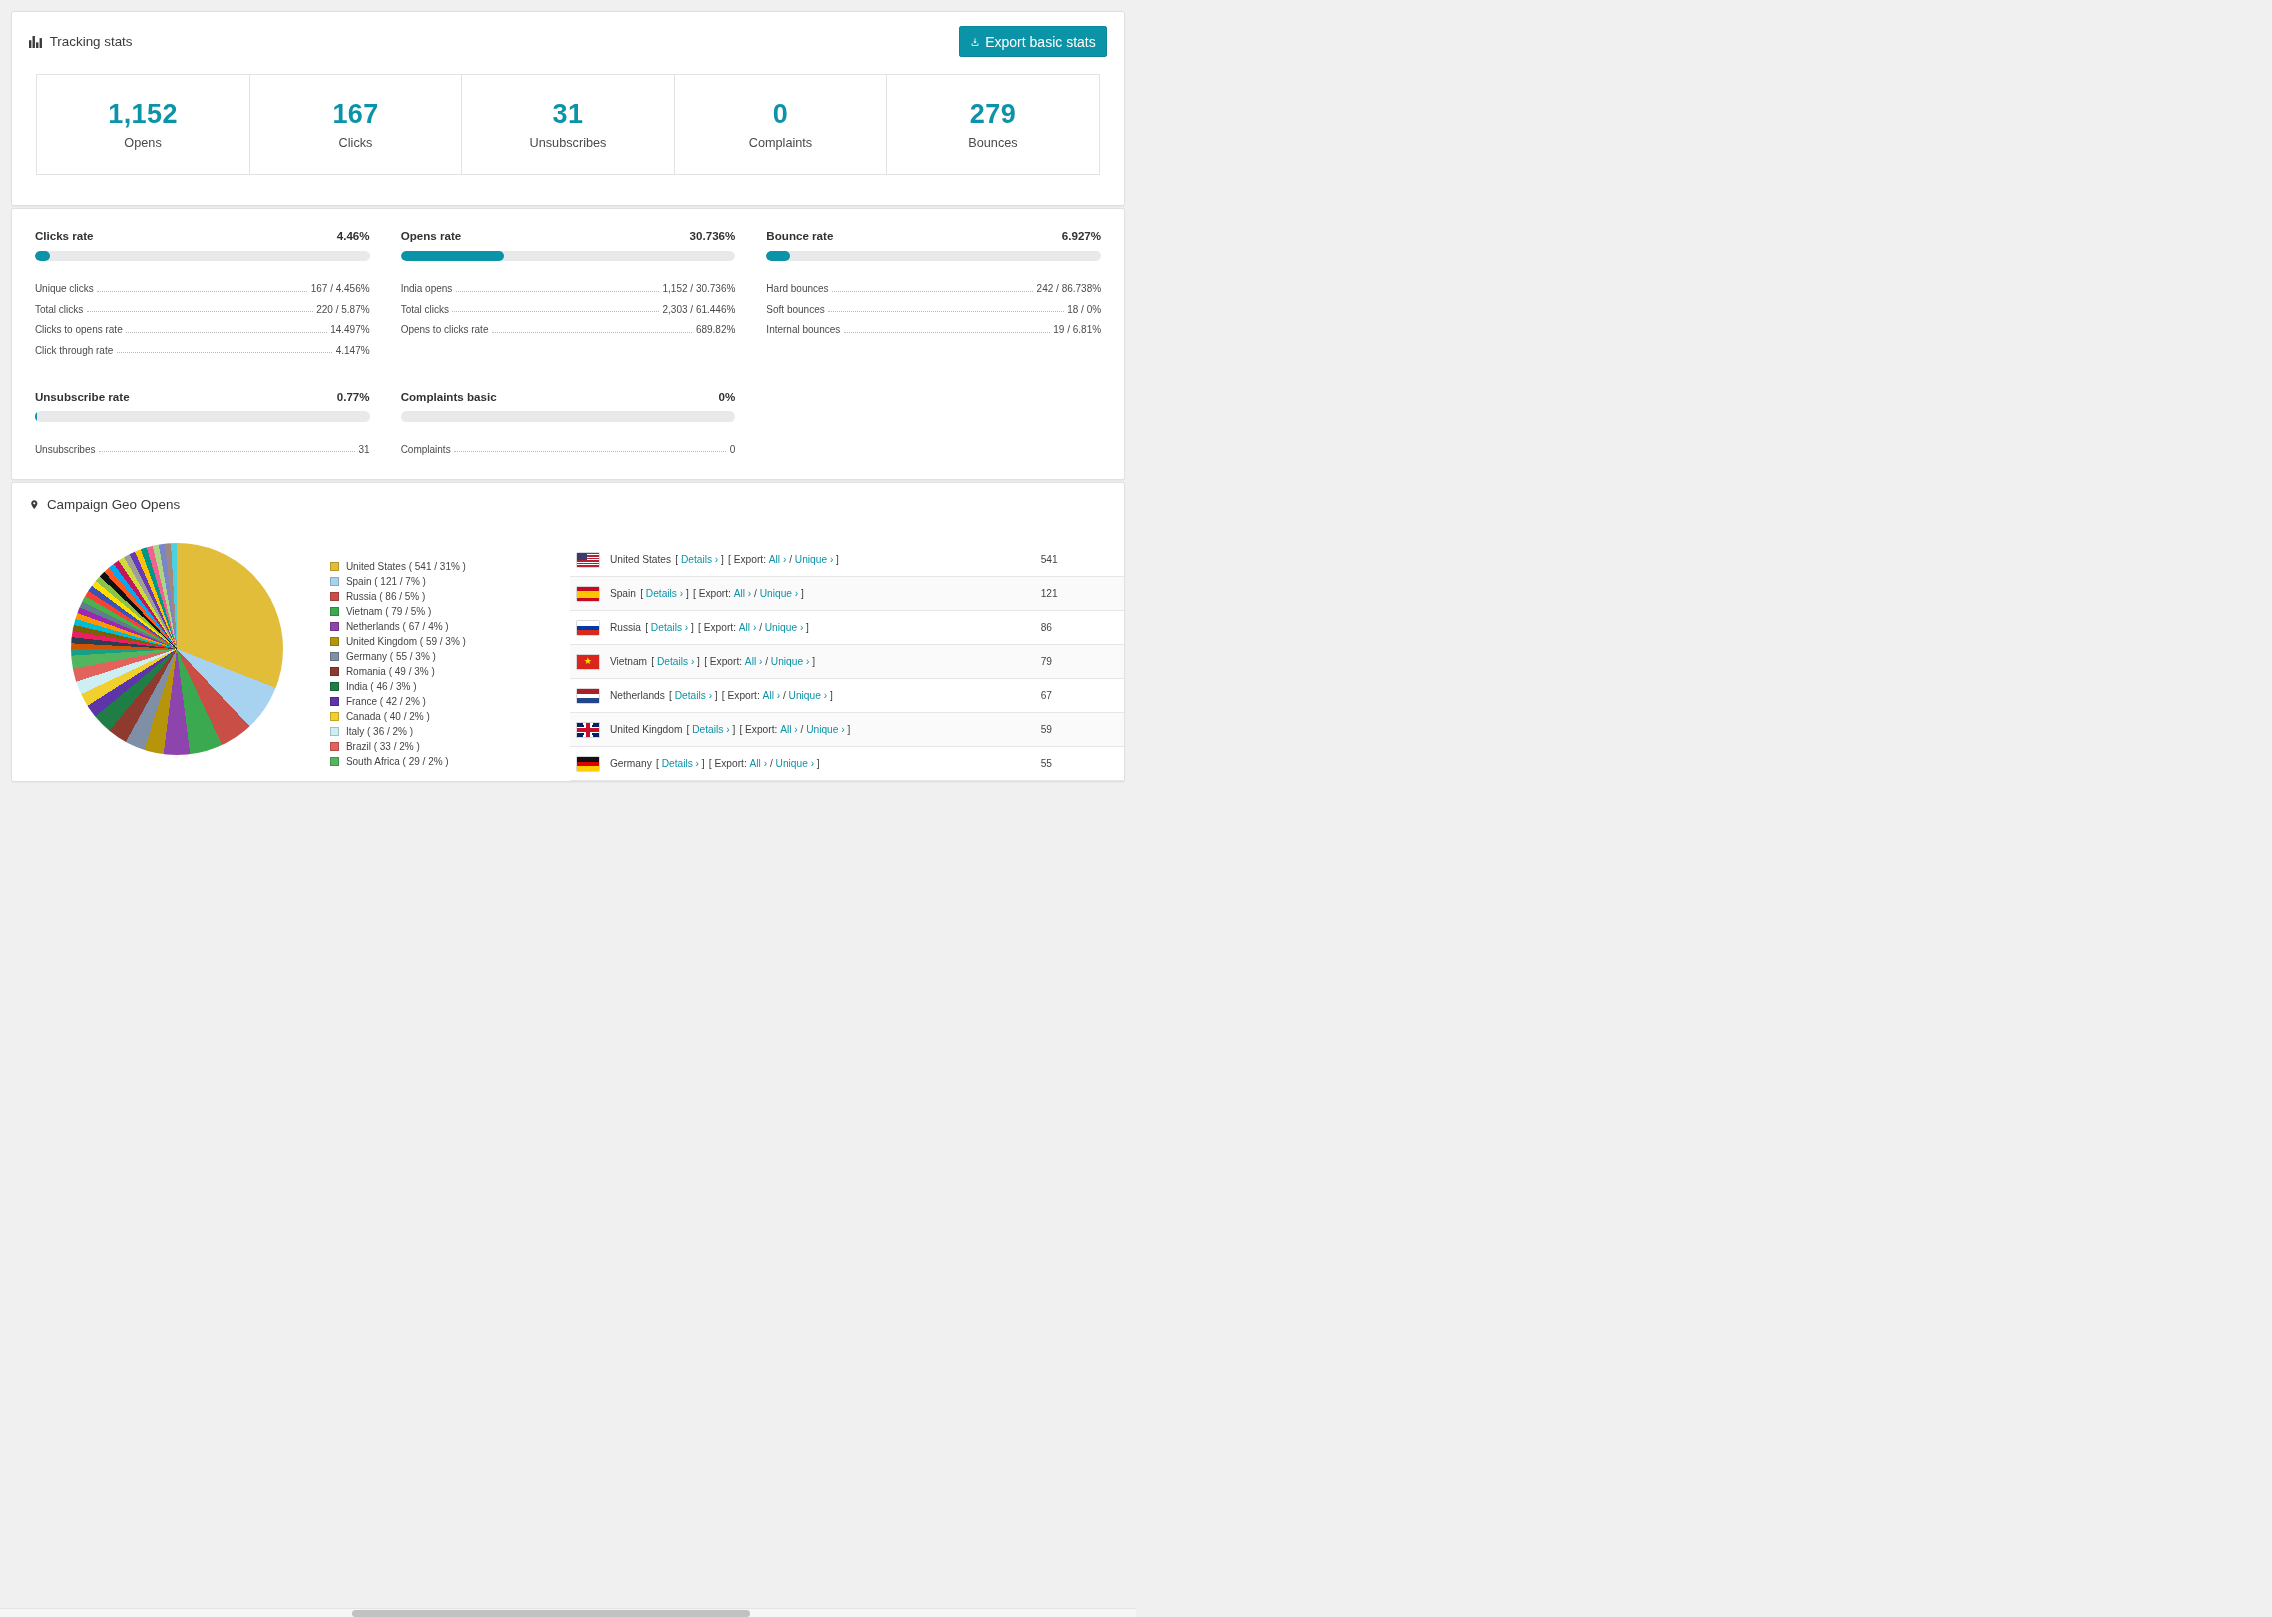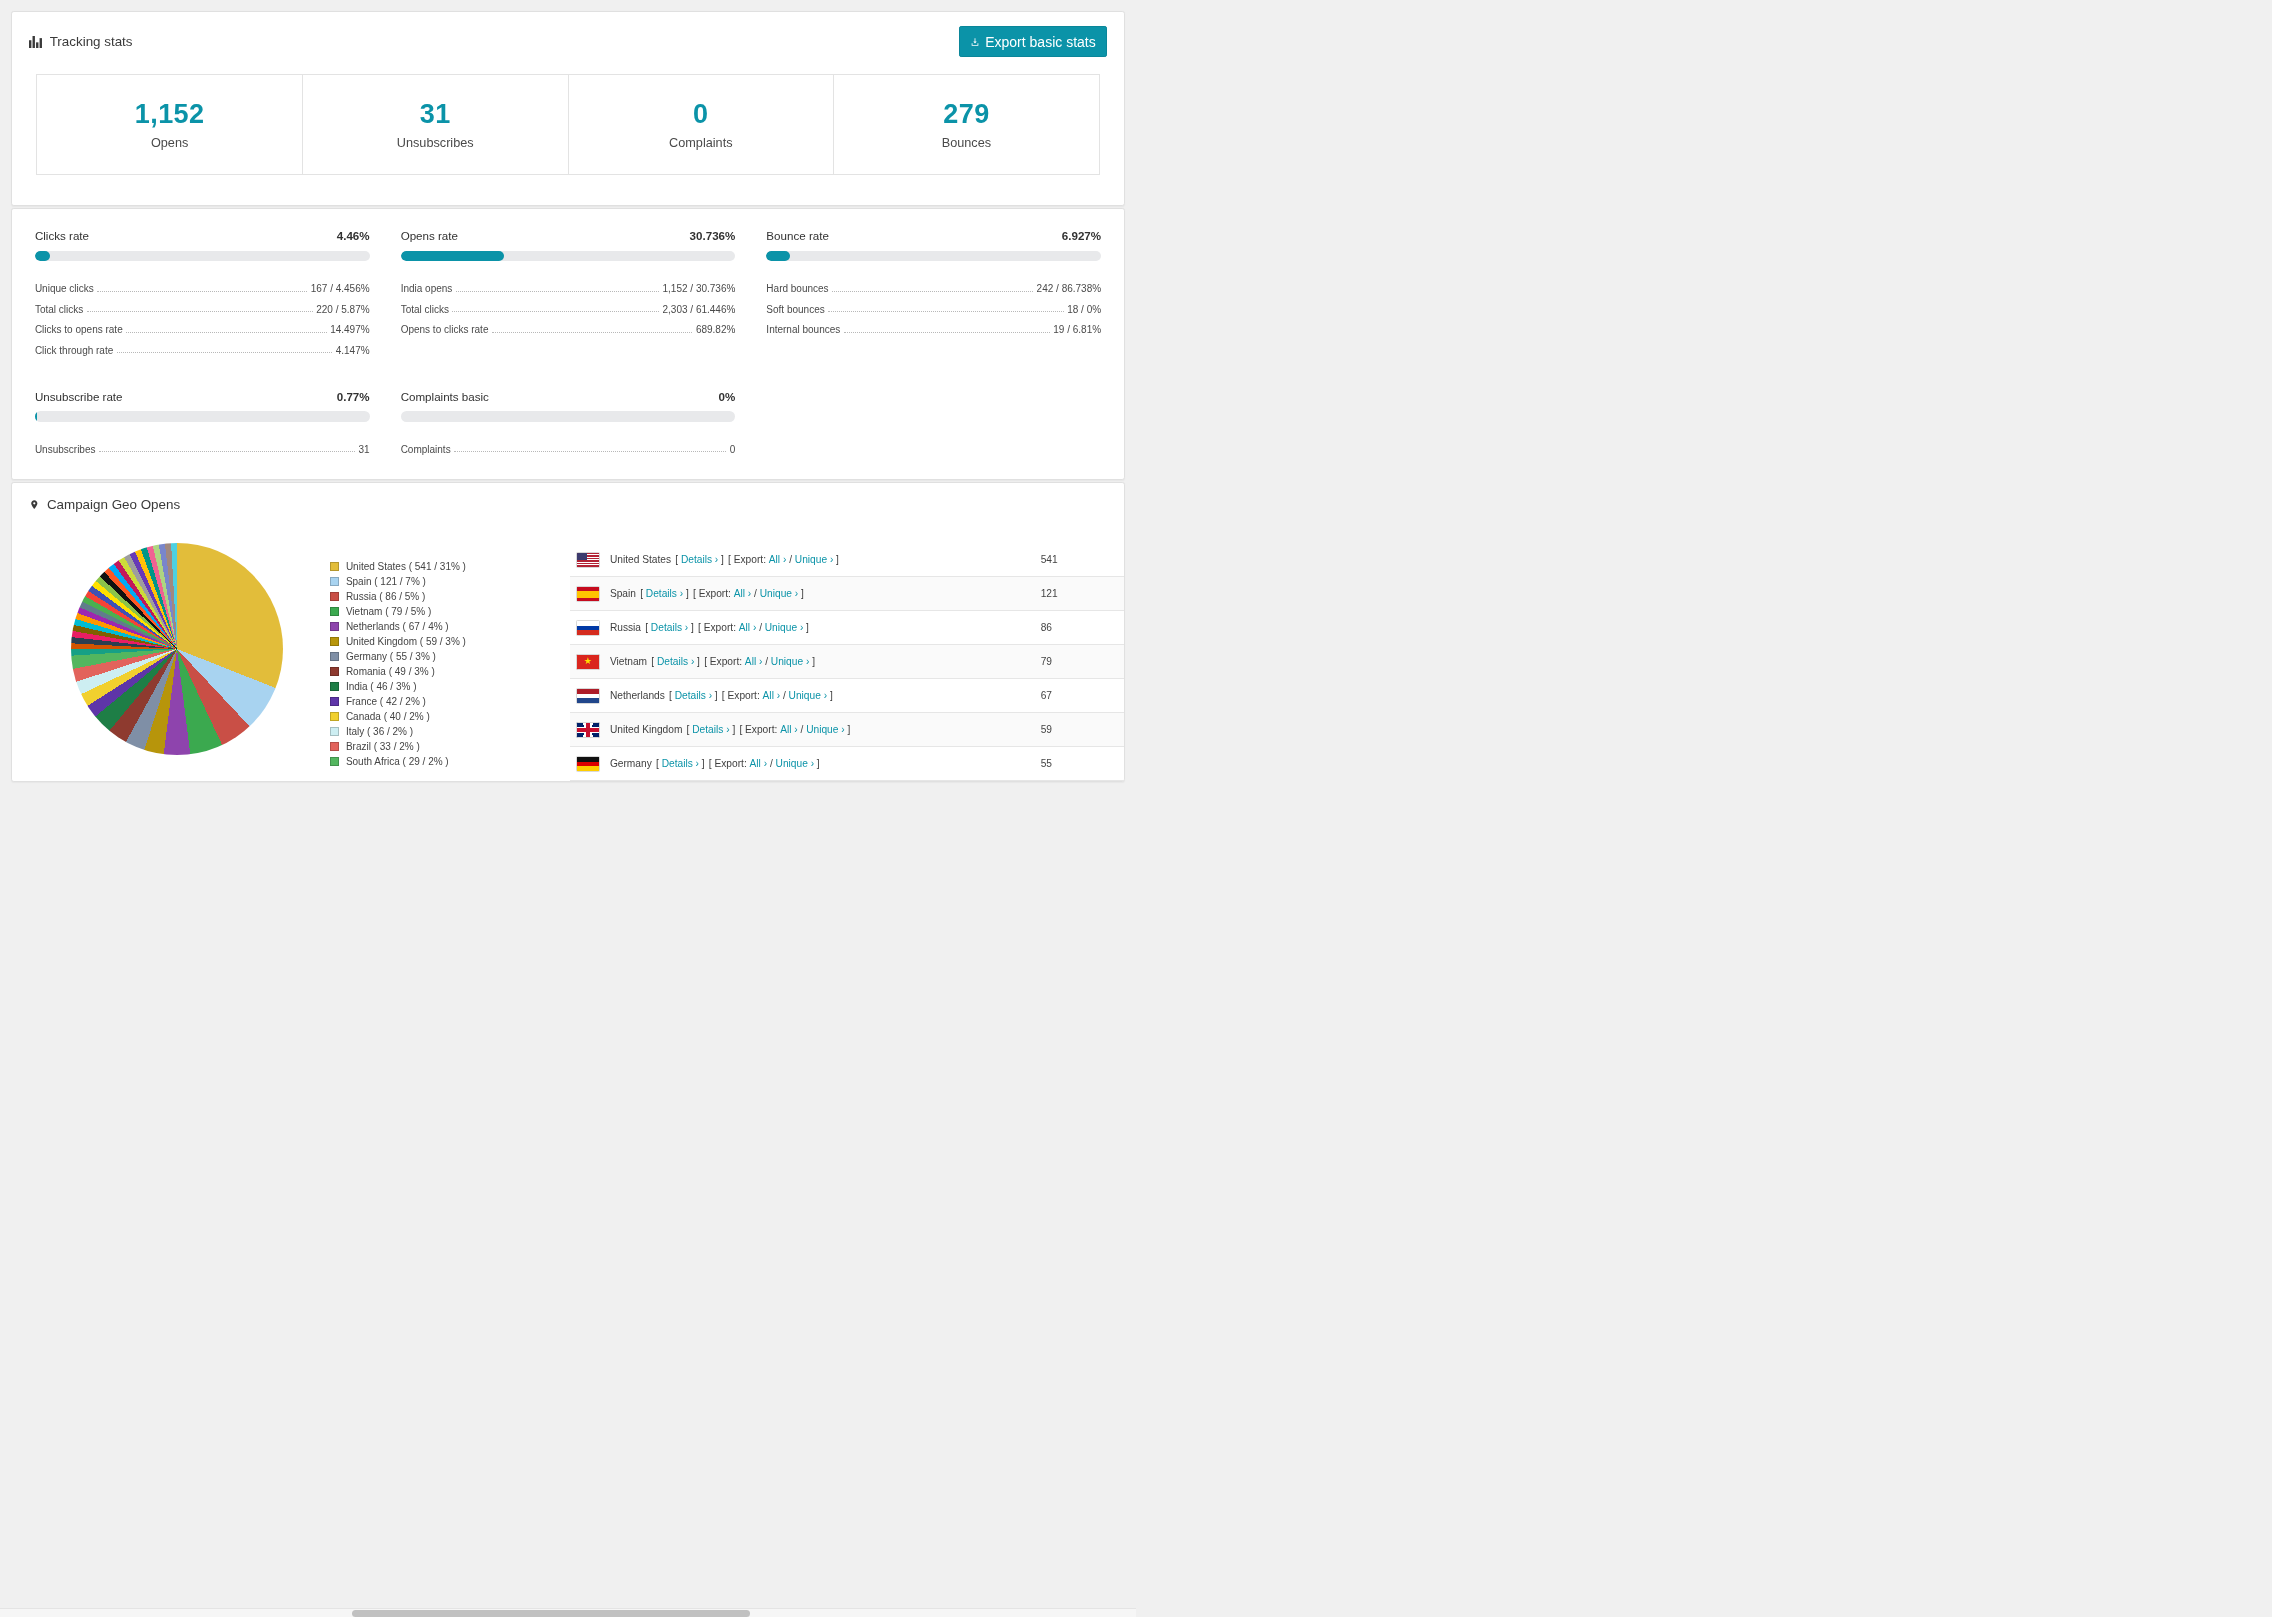--- a/index.html
+++ b/index.html
@@ -43,21 +43,21 @@
   .stat-box:last-child { border-right:none; }
   .stat-value { font-size:27px; font-weight:700; color:#0b93a8; letter-spacing:0.4px; }
   .stat-label { font-size:12.7px; color:#4a4a4a; }
 
   
   .rates-card { padding:20px 22.6px 24px 22.6px; }
   .rates-grid {
     display:grid; grid-template-columns:repeat(3,1fr); column-gap:31px; row-gap:34px;
   }
   .rate-head { display:flex; justify-content:space-between; align-items:baseline; margin-bottom:8.5px; }
-  .rate-title { font-size:11.6px; font-weight:400; color:#323232; }
+  .rate-title { font-size:11.6px; font-weight:700; color:#323232; }
   .rate-value { font-size:11.6px; font-weight:700; color:#323232; }
   .progress {
     height:10.6px; background:#e8e9eb; border-radius:5.6px; overflow:hidden; margin-bottom:12.7px;
   }
   .progress-fill { height:100%; background:#0b93a8; border-radius:5.6px; min-width:0; }
   .rate-row { display:flex; align-items:flex-end; height:20.5px; font-size:10px; color:#4a4a4a; }
   .rate-leader { flex:1; border-bottom:0.7px dotted #b8b8b8; margin:0 3.5px 2.8px 3.5px; }
 
   
   .geo-card { padding-bottom:0; }
@@ -151,20 +151,24 @@
         </span>
         <span>Export basic stats</span>
       </button>
     </div>
     <div class="stats-row">
       <div class="stat-box">
         <div class="stat-value">1,152</div>
         <div class="stat-label">Opens</div>
       </div>
       <div class="stat-box">
+        <div class="stat-value">167</div>
+        <div class="stat-label">Clicks</div>
+      </div>
+      <div class="stat-box">
         <div class="stat-value">31</div>
         <div class="stat-label">Unsubscribes</div>
       </div>
       <div class="stat-box">
         <div class="stat-value">0</div>
         <div class="stat-label">Complaints</div>
       </div>
       <div class="stat-box">
         <div class="stat-value">279</div>
         <div class="stat-label">Bounces</div>

